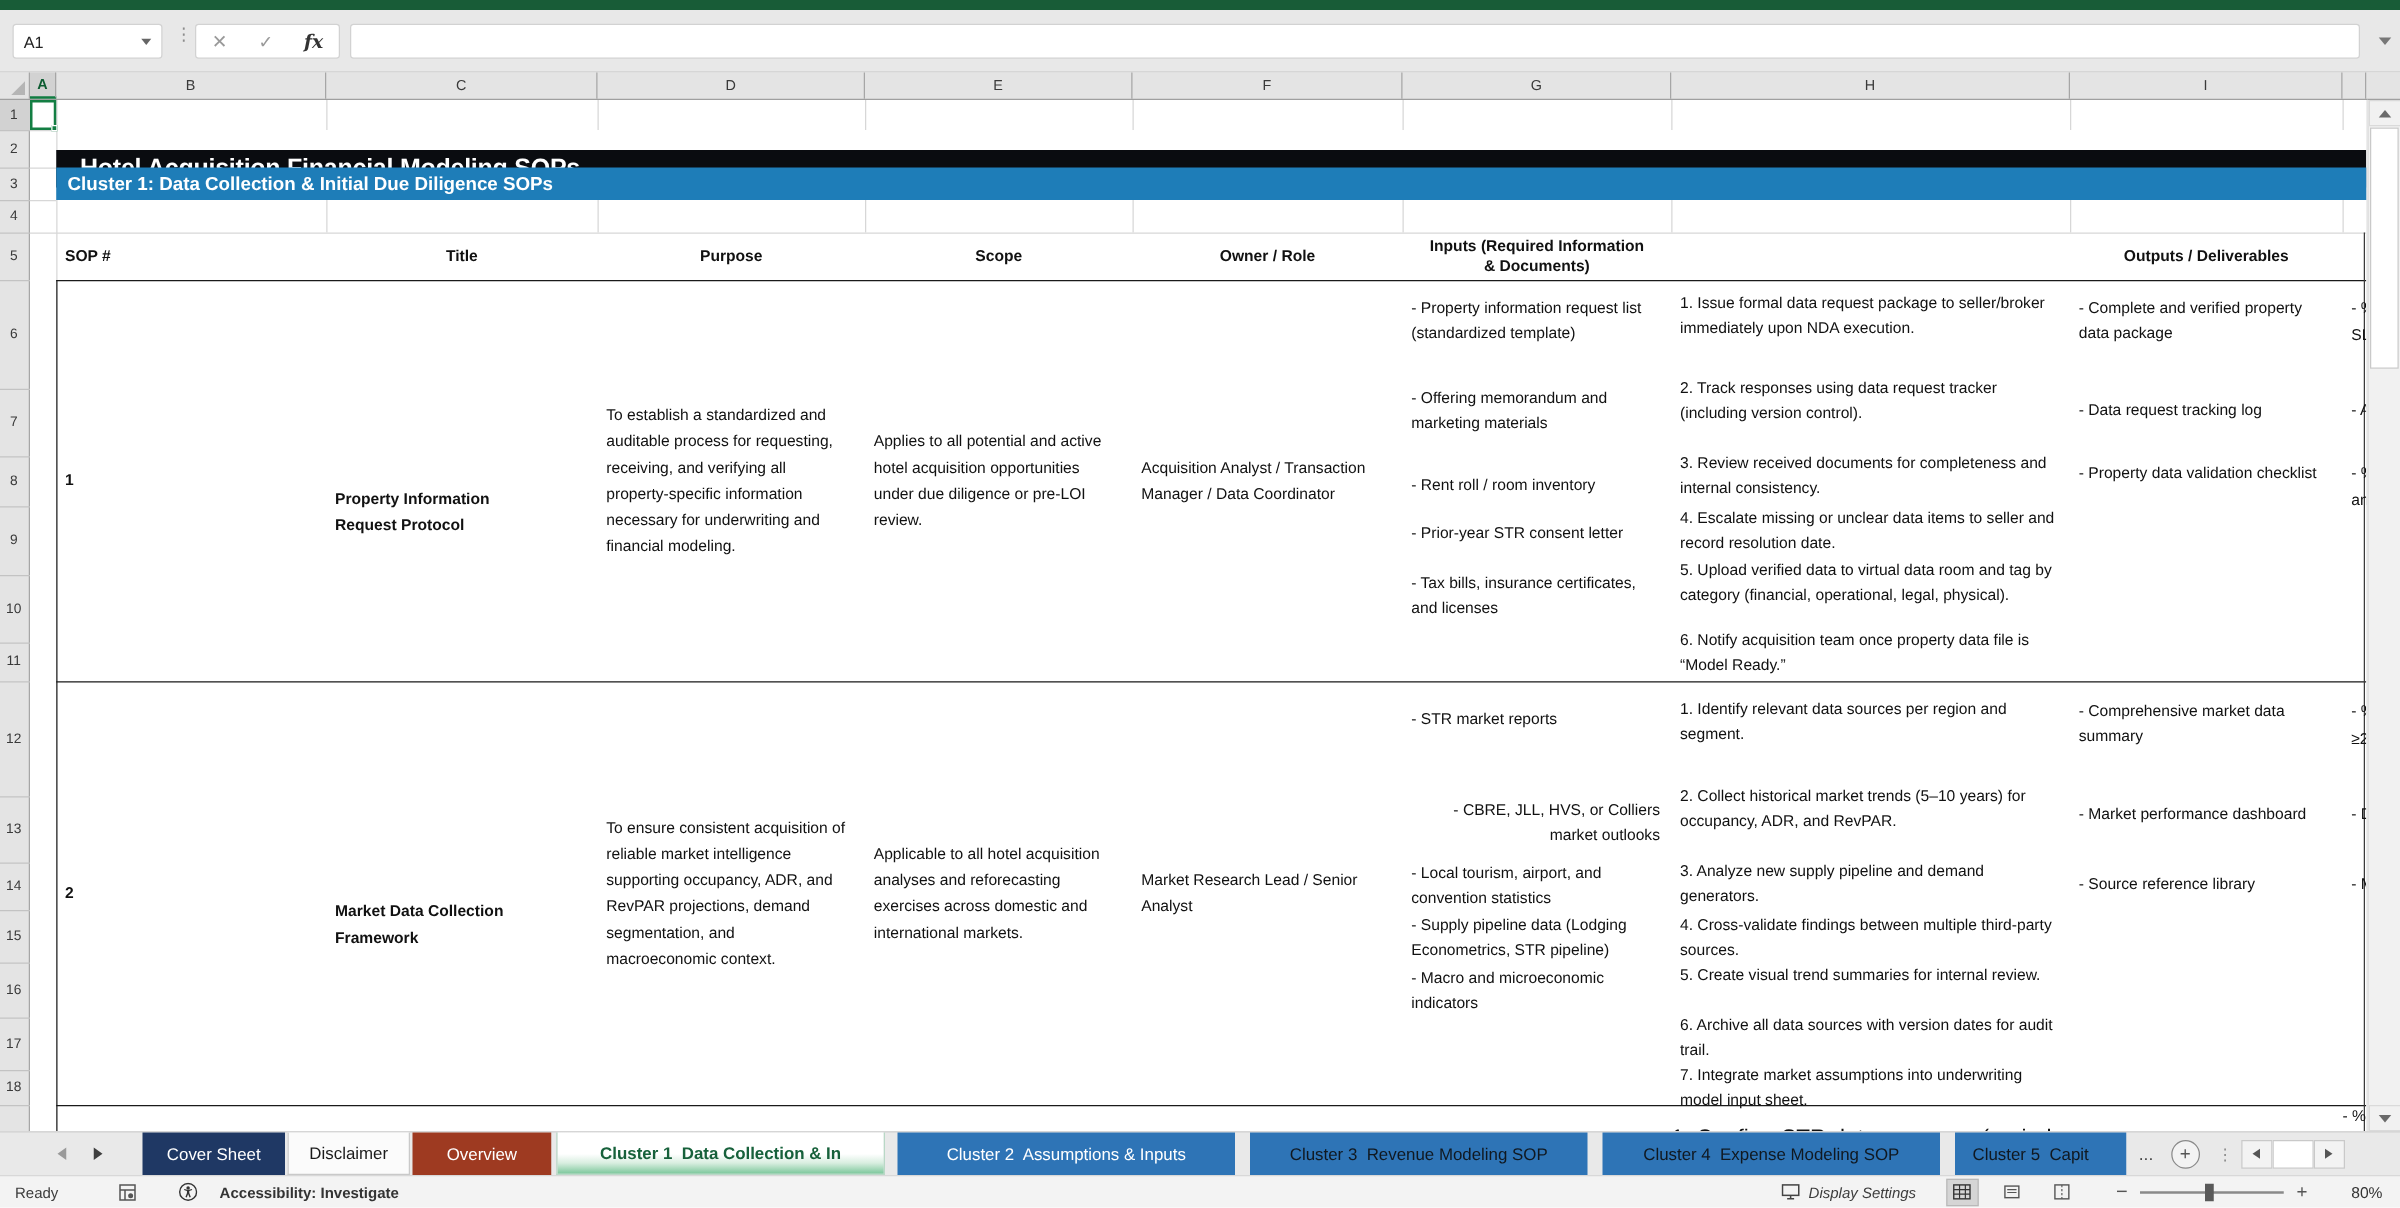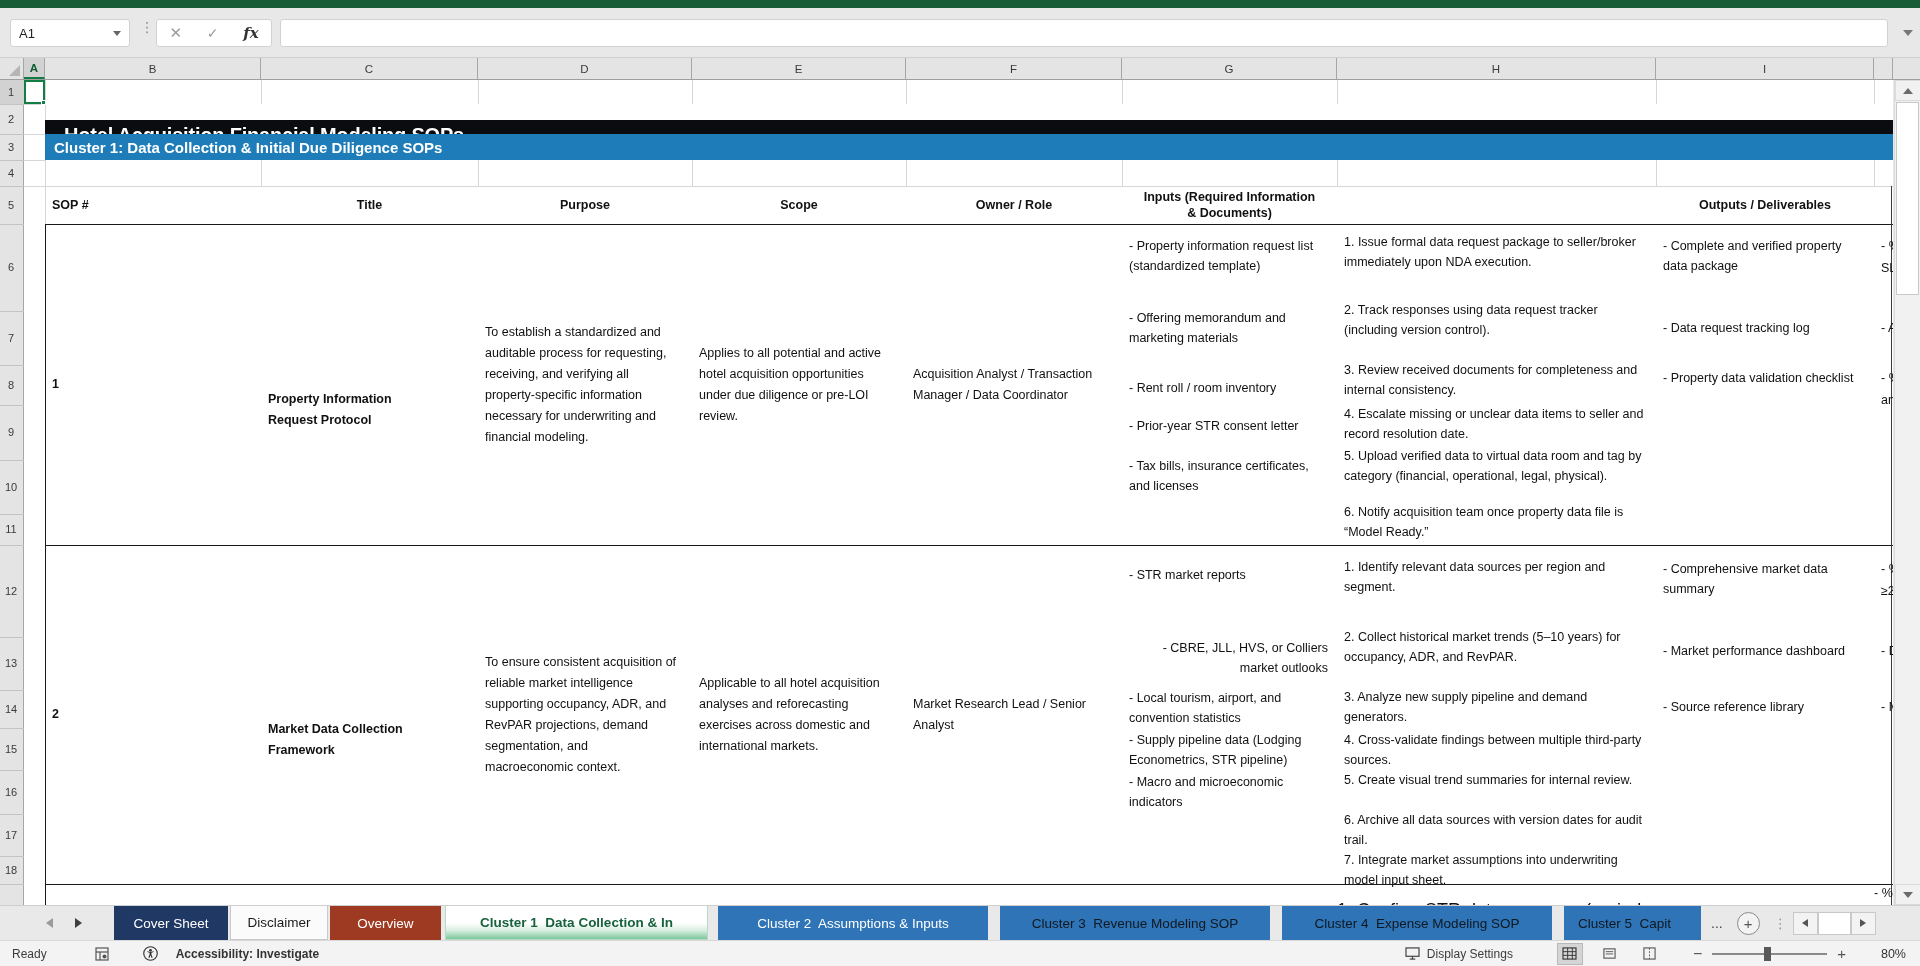--- a/index.html
+++ b/index.html
@@ -99,21 +99,21 @@
   .hs-thumb { align-self:center; width:33px; height:23px; background:#fff; border:1px solid #c9c9c9; }
   .hs-l { width:0;height:0;border-top:4px solid transparent;border-bottom:4px solid transparent;border-right:6px solid #555; }
   .hs-r { width:0;height:0;border-top:4px solid transparent;border-bottom:4px solid transparent;border-left:6px solid #555; }
 
   
   .statusbar { position:absolute; left:0; top:940px; width:1920px; height:26px; background:#f3f3f3; border-top:1px solid #d8d8d8; display:flex; align-items:center; font-size:12px; color:#3c3c3c; }
   .sb-ready { margin-left:12px; }
   .sb-icon { margin-left:48px; display:flex; align-items:center; }
   .sb-acc { margin-left:34px; display:flex; align-items:center; gap:18px; font-weight:bold; color:#333; }
   .sb-right { margin-left:auto; display:flex; align-items:center; }
-  .sb-disp { display:flex; align-items:center; gap:7px; margin-right:44px; }
+  .sb-disp { display:flex; align-items:center; gap:7px; margin-right:24px;font-style:italic; }
   .viewbtn { width:26px; height:22px; display:flex; align-items:center; justify-content:center; margin-right:14px; }
   .viewbtn.on { background:#d5d5d5; border:1px solid #b9b9b9; }
   .zoom-out { font-size:16px; color:#555; margin:0 10px 0 16px; }
   .zoom-in  { font-size:15px; color:#555; margin:0 14px 0 10px; }
   .ztrack { position:relative; width:115px; height:2px; background:#8a8a8a; }
   .zthumb { position:absolute; left:45%; top:-6px; width:7px; height:14px; background:#595959; }
   .zpct { width:46px; text-align:right; margin-right:14px; font-size:12.5px; color:#333; }
 </style>
 </head>
 <body>

